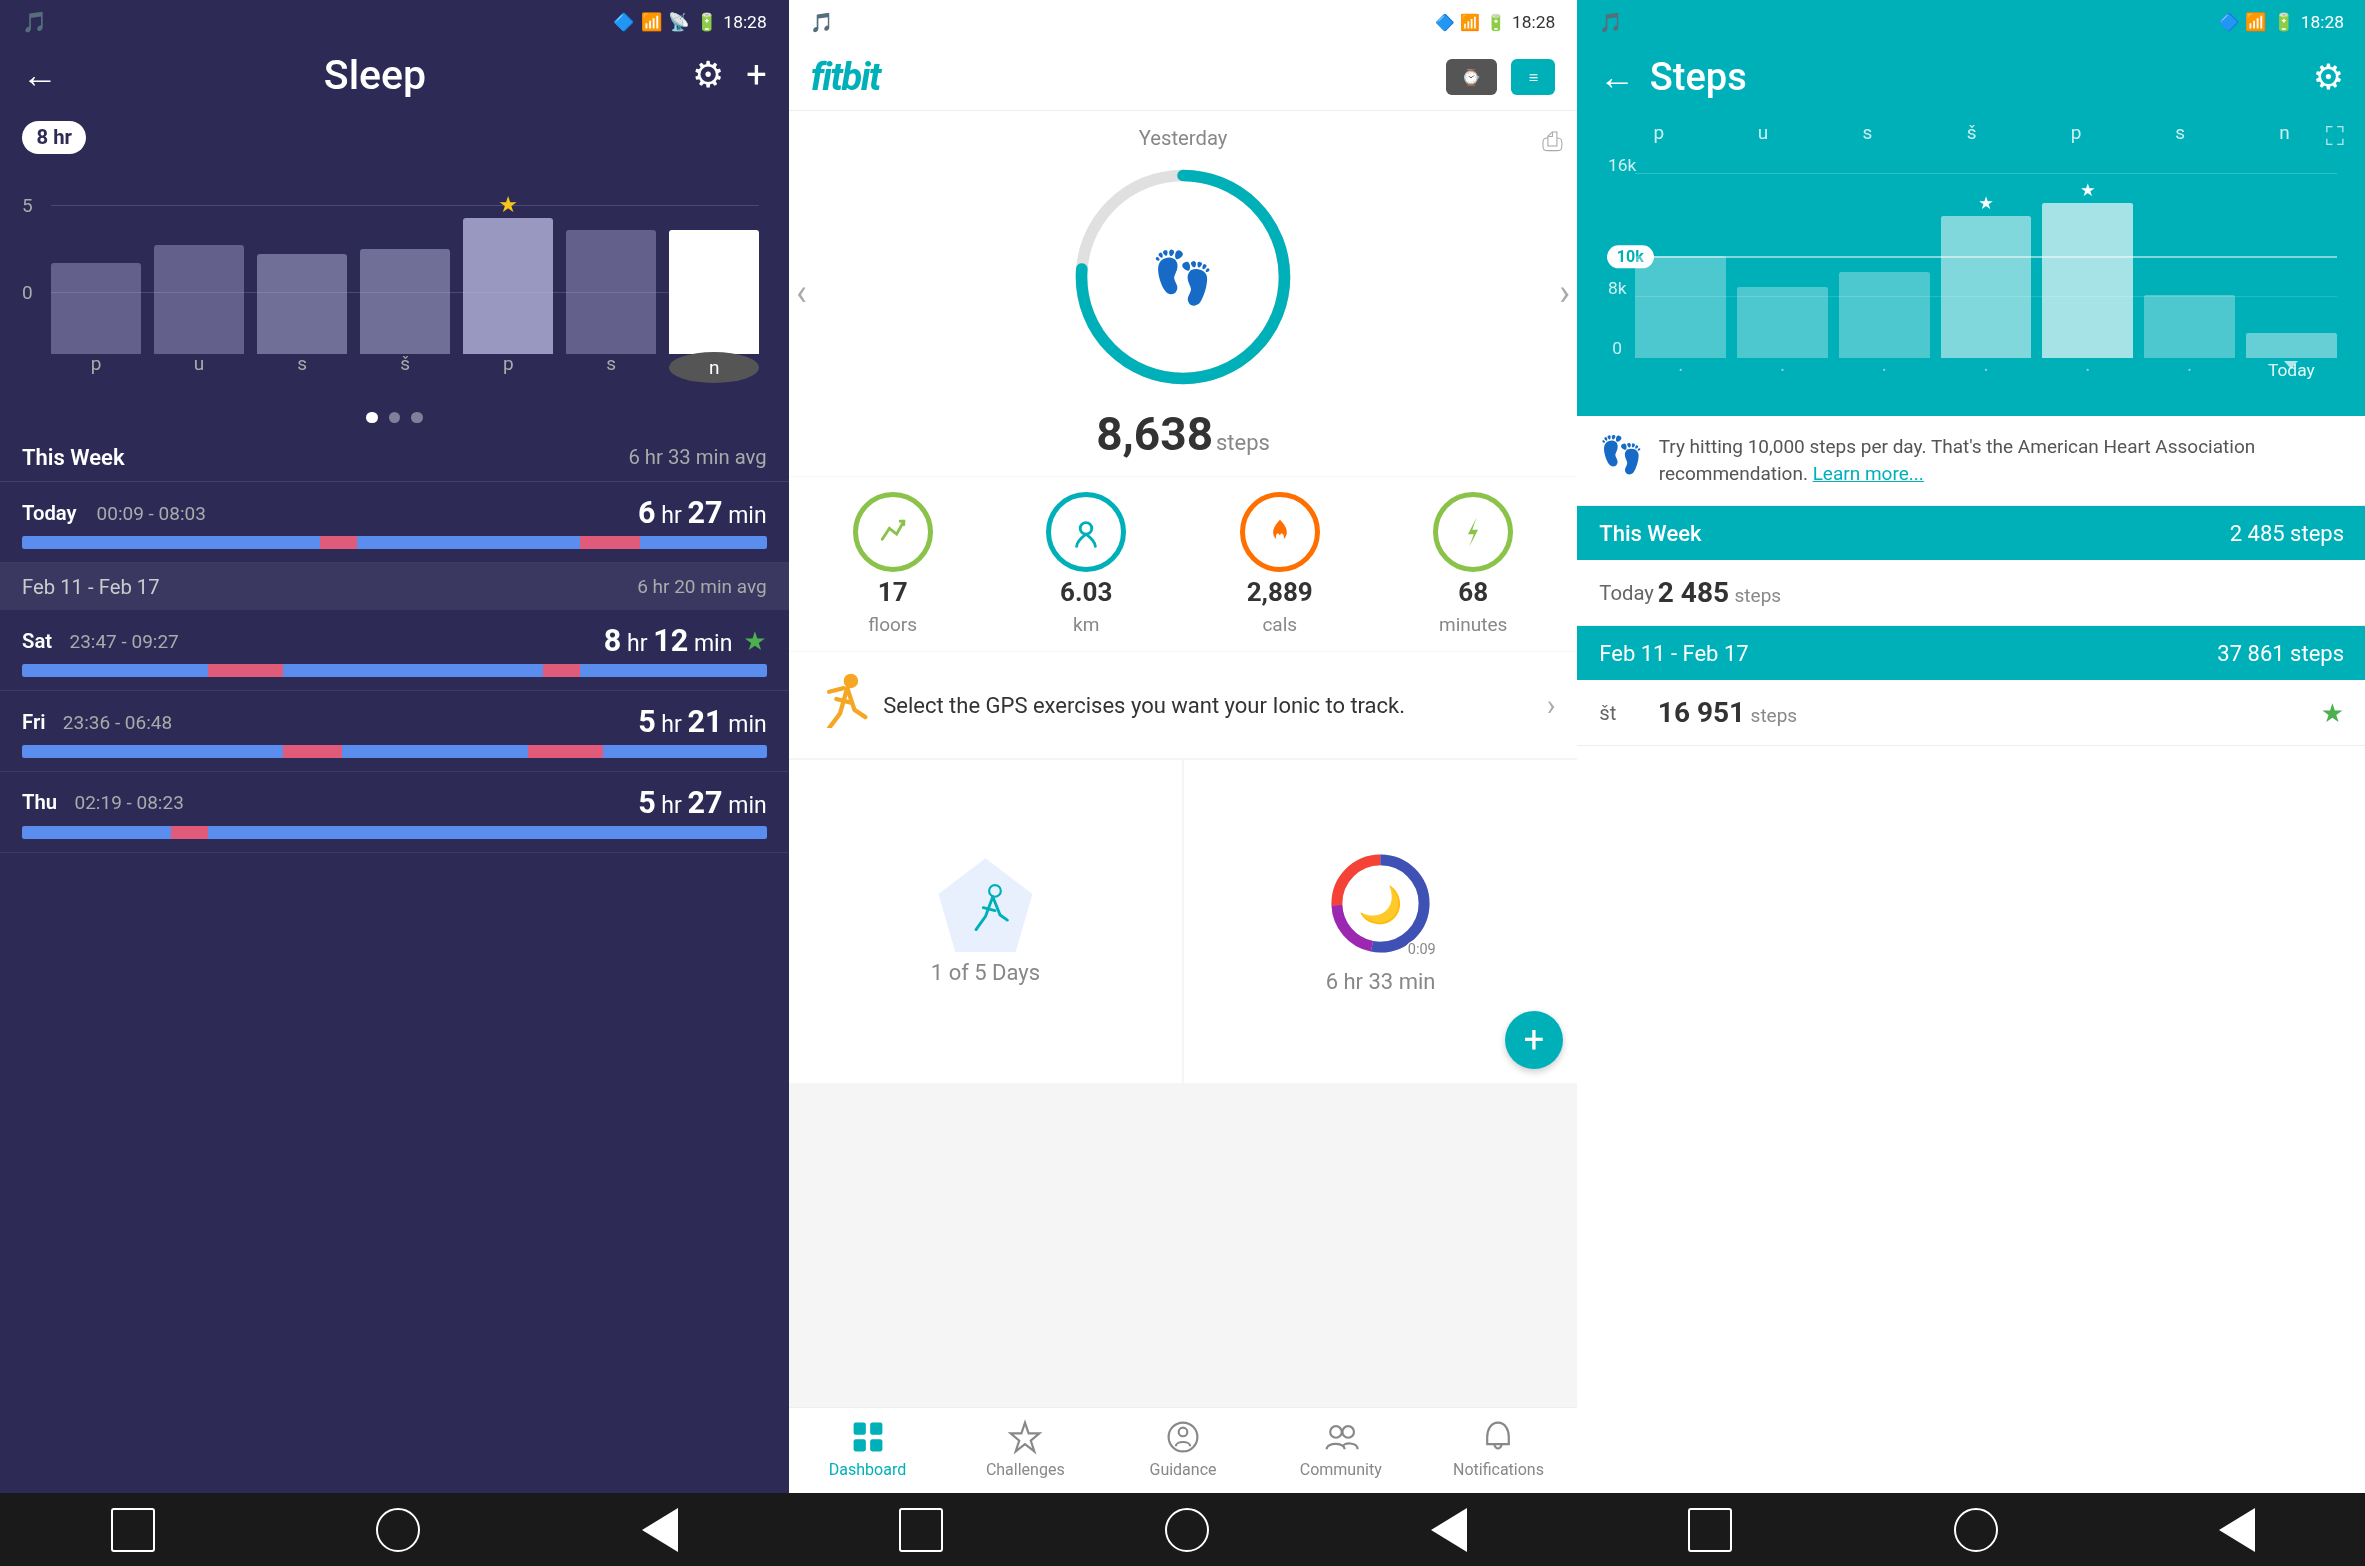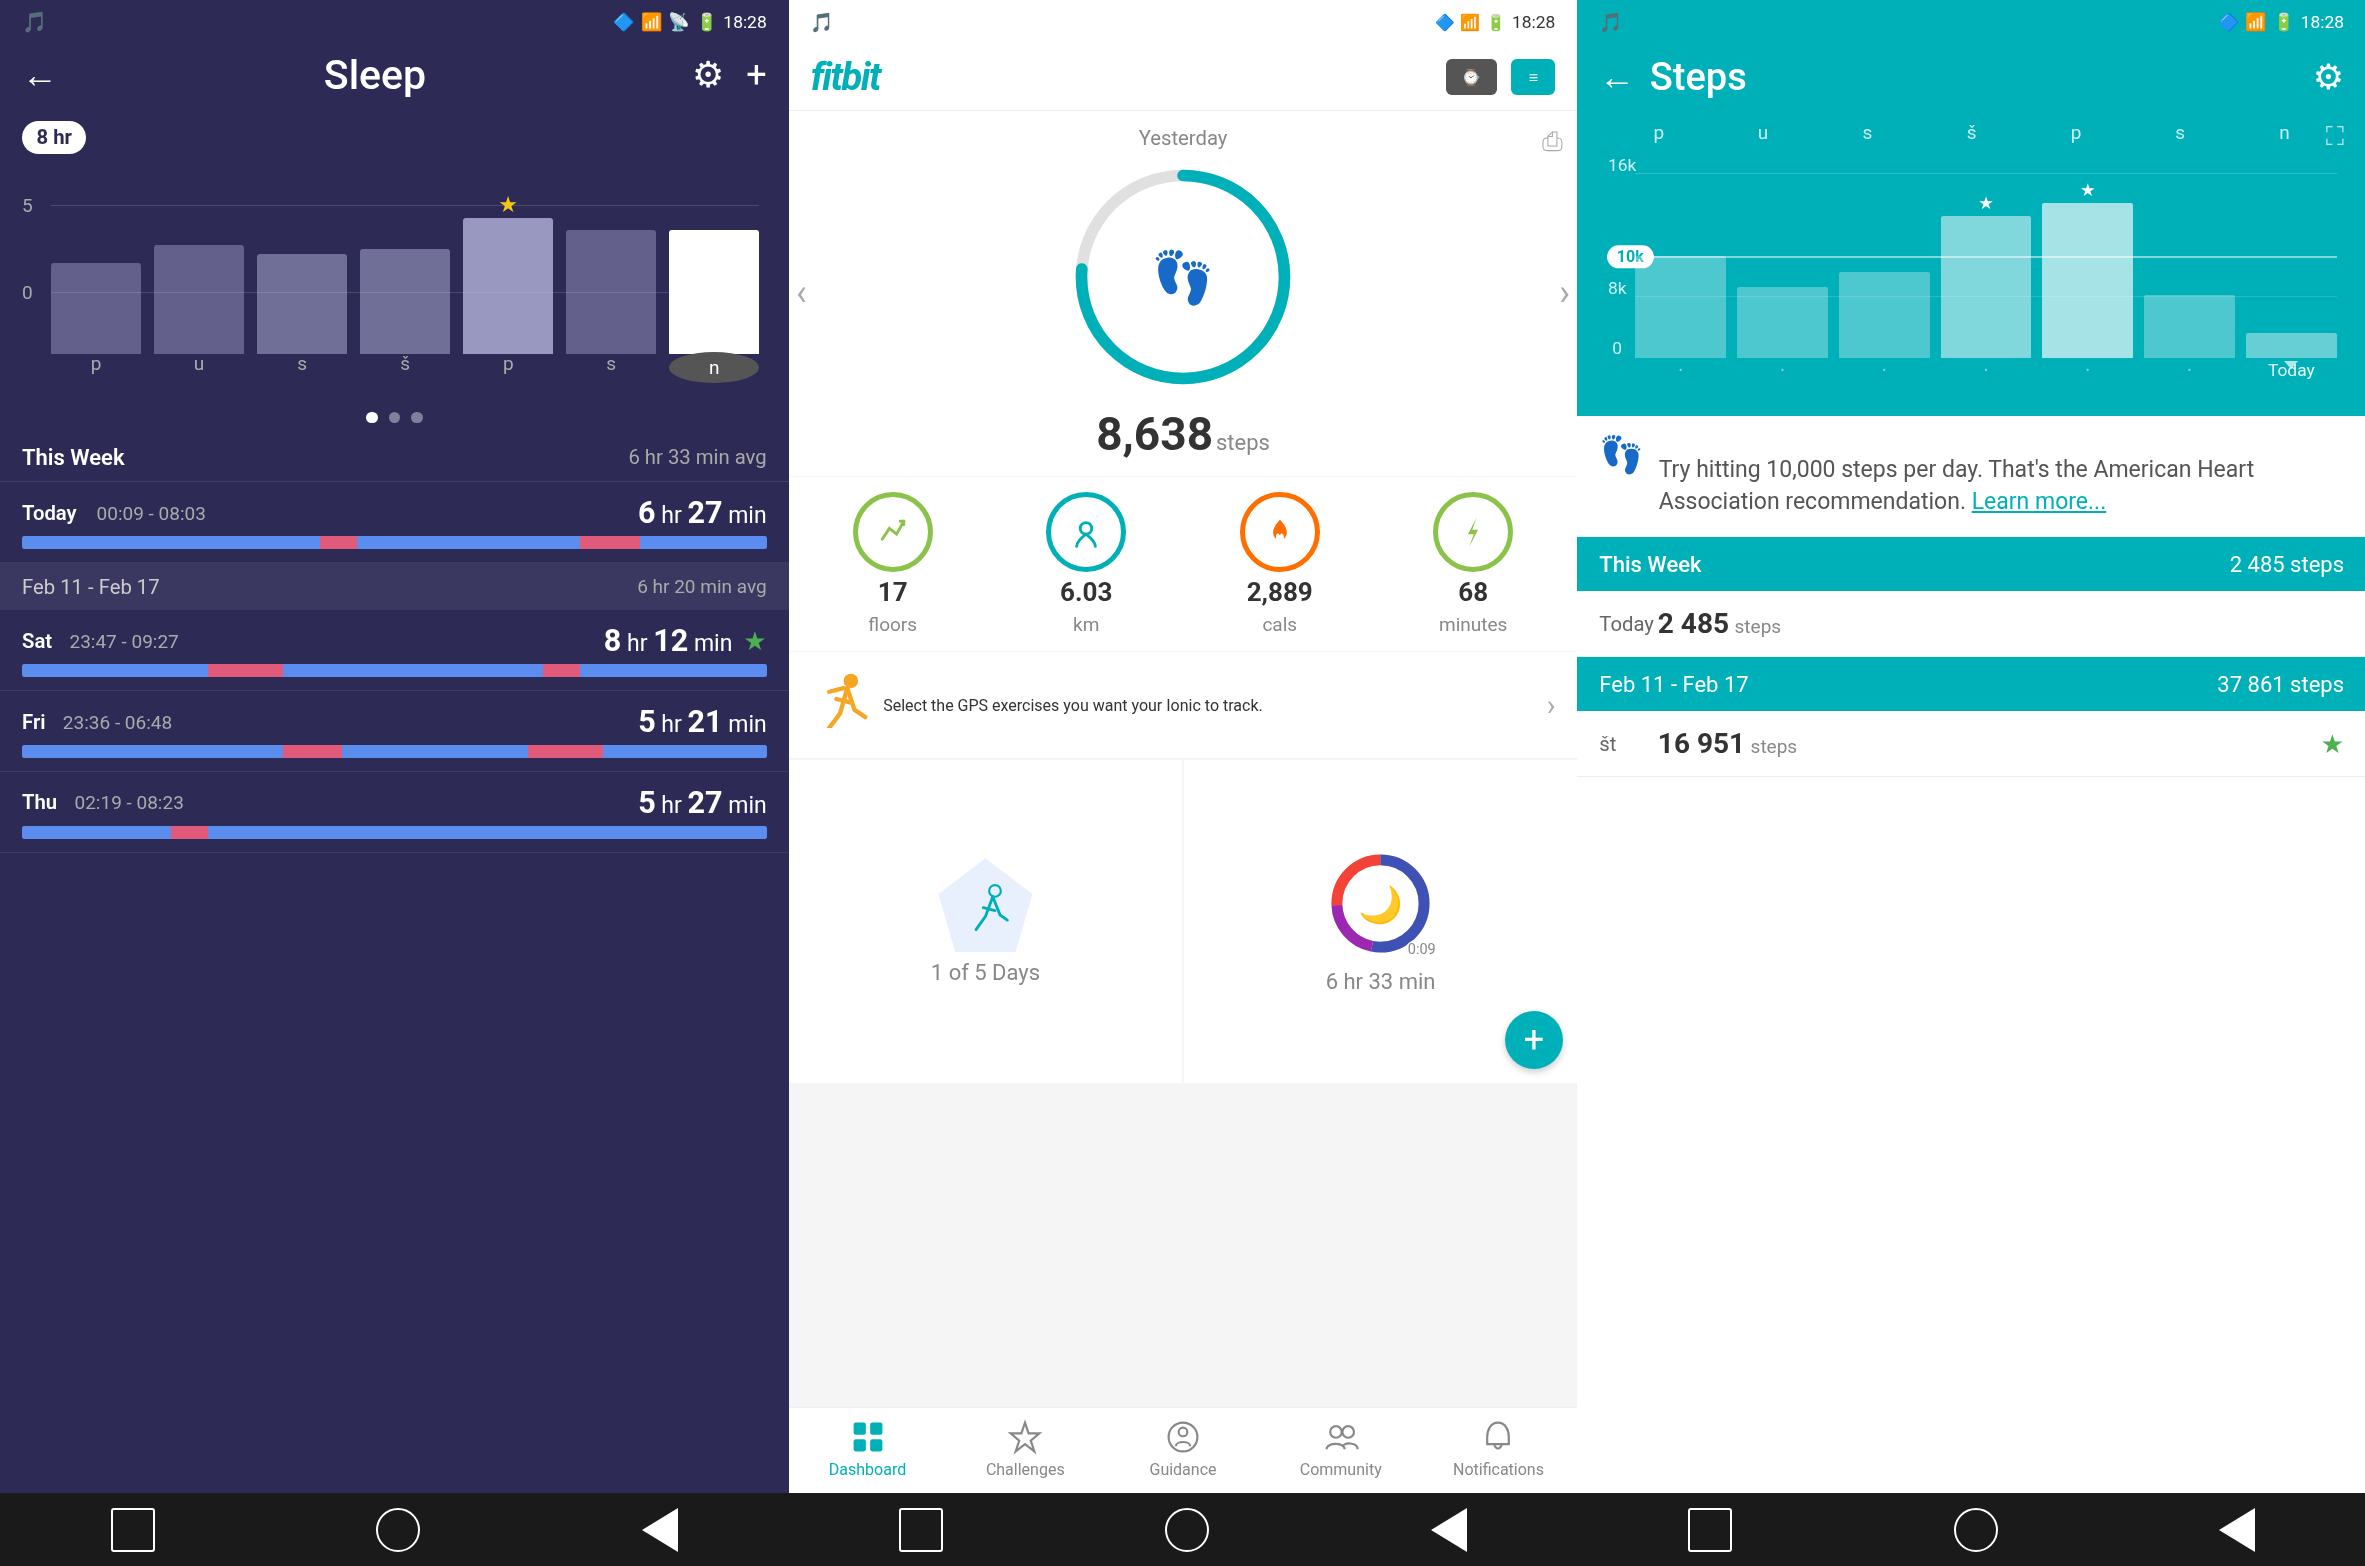--- a/index.html
+++ b/index.html
@@ -346,21 +346,21 @@
       margin-bottom: 1.5px;
     }
 
     .gps-runner-icon {
       font-size: 51px;
       color: #f5a623;
     }
 
     .gps-text {
       flex: 1;
-      font-size: 16px;
+      font-size: 22px;
       color: #333;
     }
 
     .gps-arrow {
       font-size: 29px;
       color: #aaa;
     }
 
     .bottom-cards {
       display: flex;
@@ -508,25 +508,24 @@
     .steps-info-banner {
       display: flex;
       align-items: flex-start;
       padding: 18px 22px;
       gap: 14.5px;
       background: #fff;
       border-bottom: 0.7px solid #eee;
     }
 
     .steps-info-text {
-      font-size: 23px;
+      font-size: 19px;
       color: #555;
       flex: 1;
       line-height: 1.4;
-      margin-top: 20px;
     }
 
     .steps-learn-more {
       color: #00b0b9;
       text-decoration: underline;
       cursor: pointer;
     }
 
     .steps-week-header {
       background: #00b0b9;

